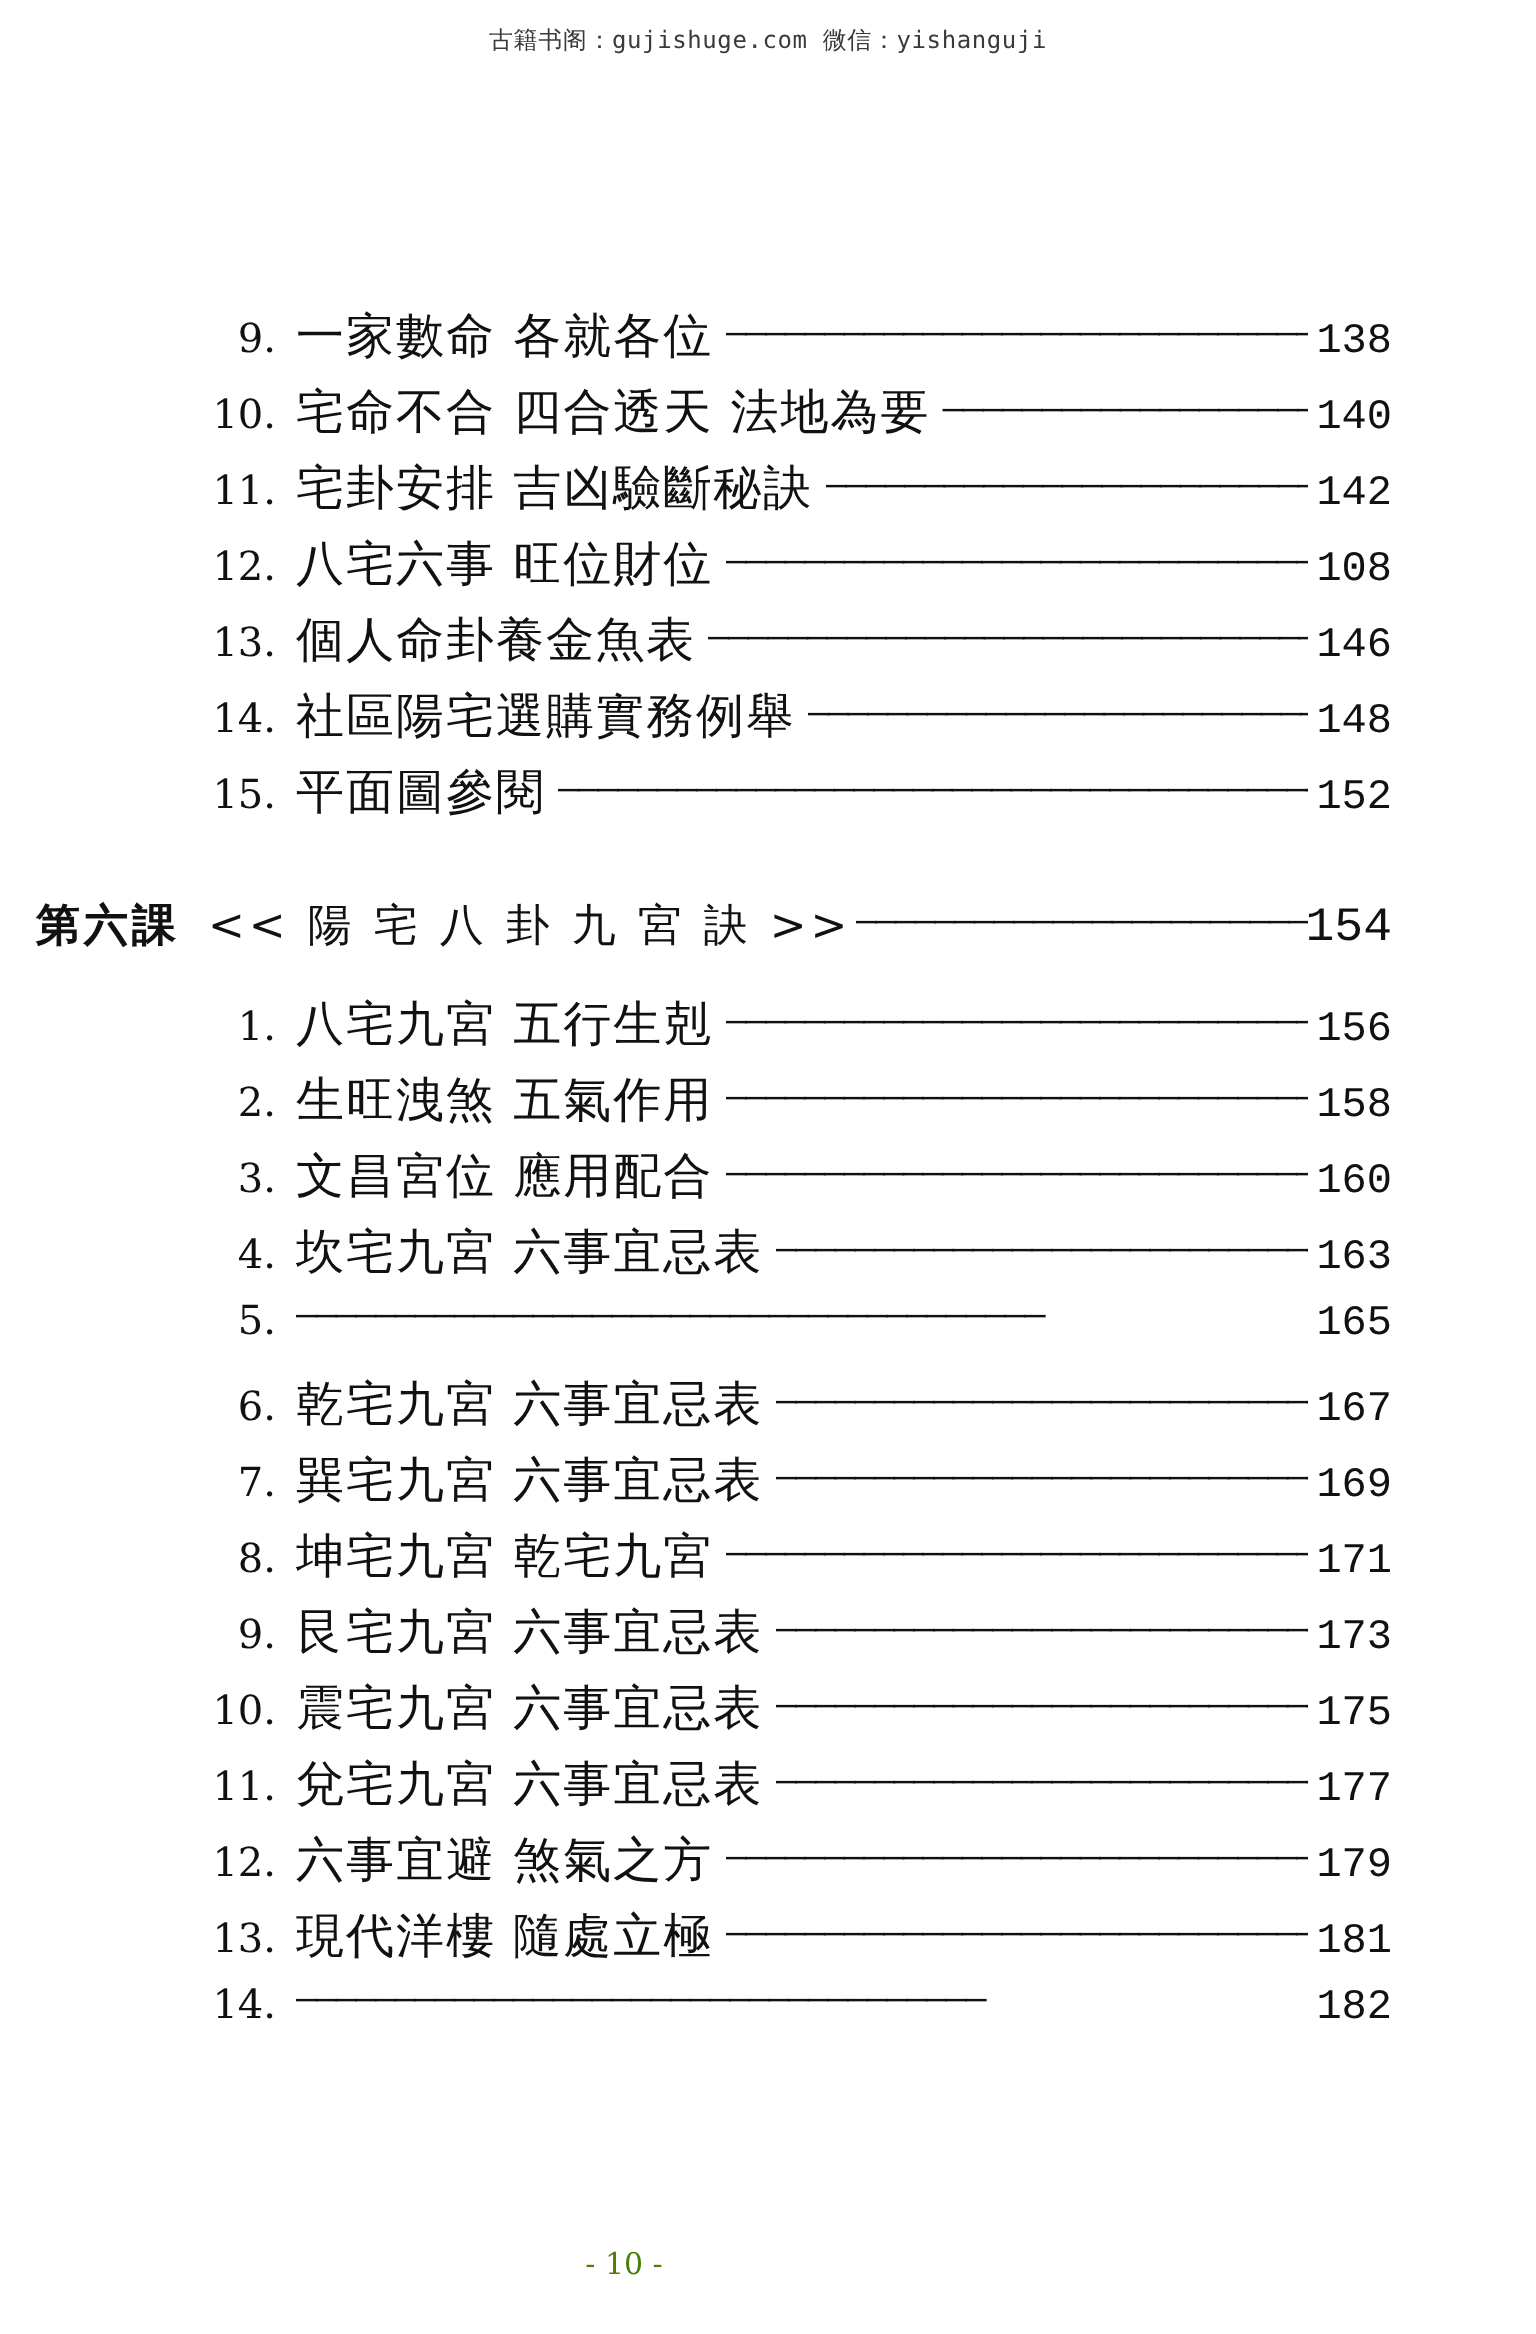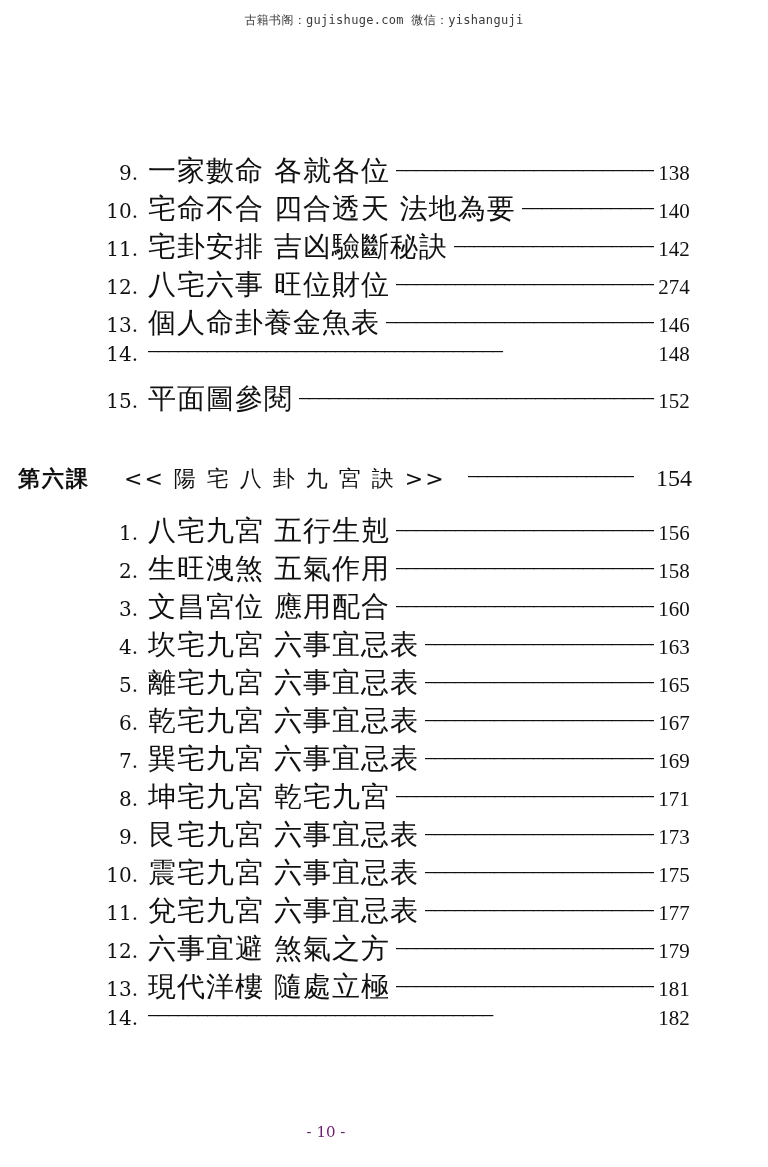--- a/index.html
+++ b/index.html
@@ -58,57 +58,56 @@
     text-align: right;
     flex: 0 0 52px;
     font-family: "DejaVu Serif", "Liberation Serif", serif;
     font-size: 20px;
     padding-right: 10px;
     box-sizing: border-box;
   }
 
   .title {
     font-family: "DejaVu Sans", "Liberation Sans", sans-serif;
-    font-size: 28px;
+    font-size: 24px;
     letter-spacing: 1px;
     padding-right: 6px;
     flex: 0 0 auto;
   }
 
   .leader {
     flex: 1 1 auto;
     overflow: hidden;
     font-family: "DejaVu Sans Mono", "Liberation Mono", monospace;
     font-size: 18px;
     letter-spacing: -1px;
     line-height: 1;
     position: relative;
     top: -4px;
     white-space: nowrap;
   }
 
   .pagenum {
     flex: 0 0 auto;
-    font-family: Liberation Serif, serif;
+    font-family: Liberation Mono, monospace;
     font-size: 21px;
-    text-align: center;
+    text-align: right;
     min-width: 44px;
     margin-left: -2px;
   }
 
   
   .chapter-row {
     display: flex;
     align-items: baseline;
     height: 40px;
-    margin-top: 46px;
+    margin-top: 30px;
     margin-bottom: 8px;
     margin-left: -78px;
     white-space: nowrap;
-    gap: 20px;
   }
 
   .chapter-label {
     font-family: "DejaVu Sans", "Liberation Sans", sans-serif;
     font-size: 22px;
     font-weight: bold;
     letter-spacing: 2px;
     flex: 0 0 auto;
     padding-right: 14px;
   }
@@ -132,26 +131,26 @@
   }
 
   .section-two {
     margin-top: 4px;
   }
 
   
   .footer {
     position: absolute;
     bottom: 26px;
-    left: 14px;
+    left: 0;
     width: 624px;
     text-align: center;
     font-family: "DejaVu Serif", "Liberation Serif", serif;
     font-size: 15px;
-    color: #701a75;
+    color: #4d7c0f;
   }
 </style>
 </head>
 <body>
 
 <div class="page">
 
   <div class="watermark">古籍书阁：gujishuge.com 微信：yishanguji</div>
 
   <div class="toc">
@@ -172,30 +171,31 @@
         <div class="toc-entry">
           <span class="num">11.</span>
           <span class="title">宅卦安排  吉凶驗斷秘訣</span>
           <span class="leader">–––––––––––––––––––––––––––––––––––</span>
           <span class="pagenum">142</span>
         </div>
         <div class="toc-entry">
           <span class="num">12.</span>
           <span class="title">八宅六事  旺位財位</span>
           <span class="leader">––––––––––––––––––––––––––––––––––––––––</span>
-          <span class="pagenum">274</span>
+          <span class="pagenum">108</span>
         </div>
         <div class="toc-entry">
           <span class="num">13.</span>
           <span class="title">個人命卦養金魚表</span>
           <span class="leader">–––––––––––––––––––––––––––––––––––––––––</span>
           <span class="pagenum">146</span>
         </div>
         <div class="toc-entry">
           <span class="num">14.</span>
+          <span class="title">社區陽宅選購實務例舉</span>
           <span class="leader">––––––––––––––––––––––––––––––––––––</span>
           <span class="pagenum">148</span>
         </div>
         <div class="toc-entry">
           <span class="num">15.</span>
           <span class="title">平面圖參閱</span>
           <span class="leader">––––––––––––––––––––––––––––––––––––––––––––––––</span>
           <span class="pagenum">152</span>
         </div>
       </div>
@@ -227,21 +227,20 @@
           <span class="pagenum">160</span>
         </div>
         <div class="toc-entry">
           <span class="num">4.</span>
           <span class="title">坎宅九宮  六事宜忌表</span>
           <span class="leader">––––––––––––––––––––––––––––––––––––––</span>
           <span class="pagenum">163</span>
         </div>
         <div class="toc-entry">
           <span class="num">5.</span>
-          <span class="title">離宅九宮  六事宜忌表</span>
           <span class="leader">––––––––––––––––––––––––––––––––––––––</span>
           <span class="pagenum">165</span>
         </div>
         <div class="toc-entry">
           <span class="num">6.</span>
           <span class="title">乾宅九宮  六事宜忌表</span>
           <span class="leader">––––––––––––––––––––––––––––––––––––––</span>
           <span class="pagenum">167</span>
         </div>
         <div class="toc-entry">

